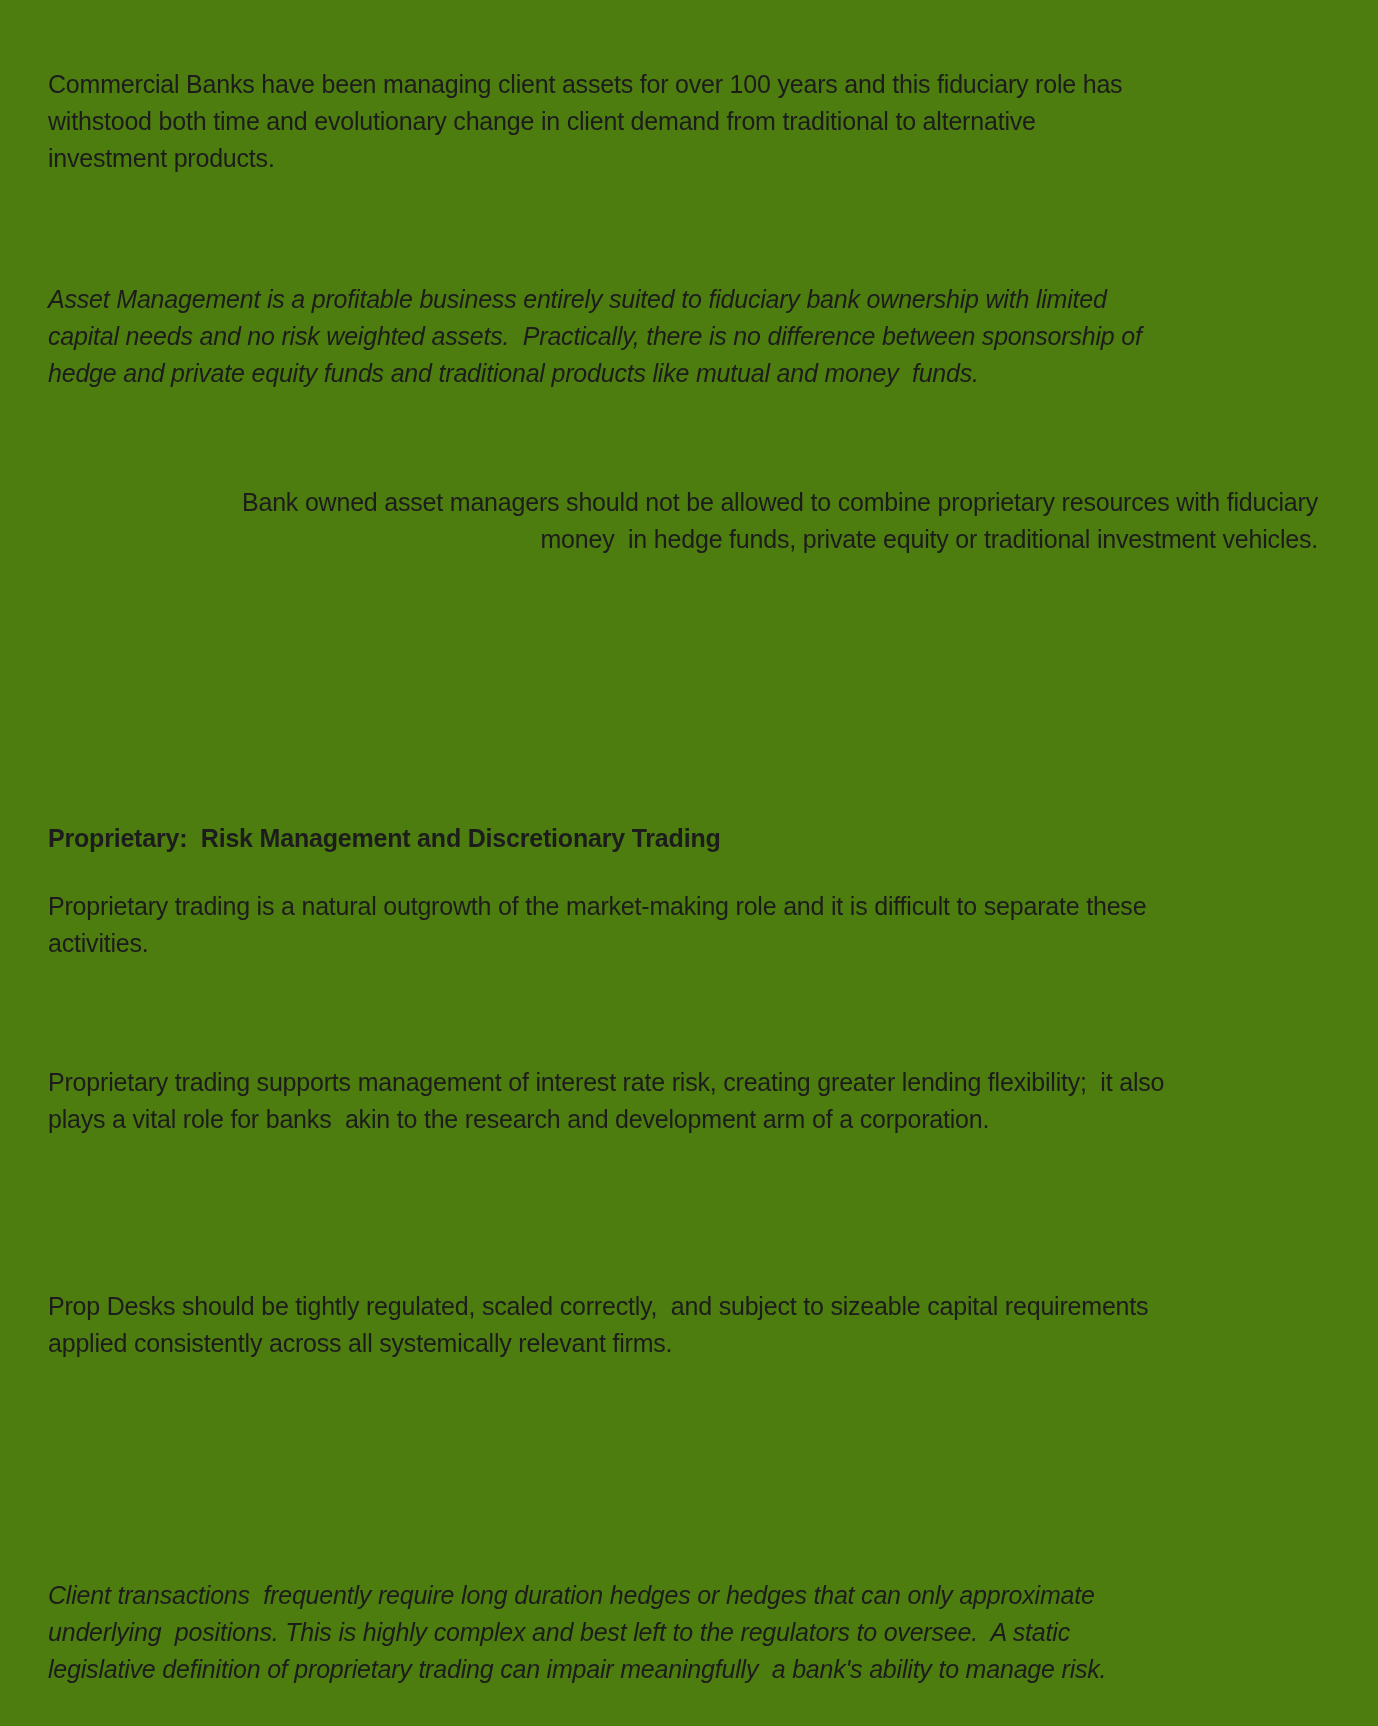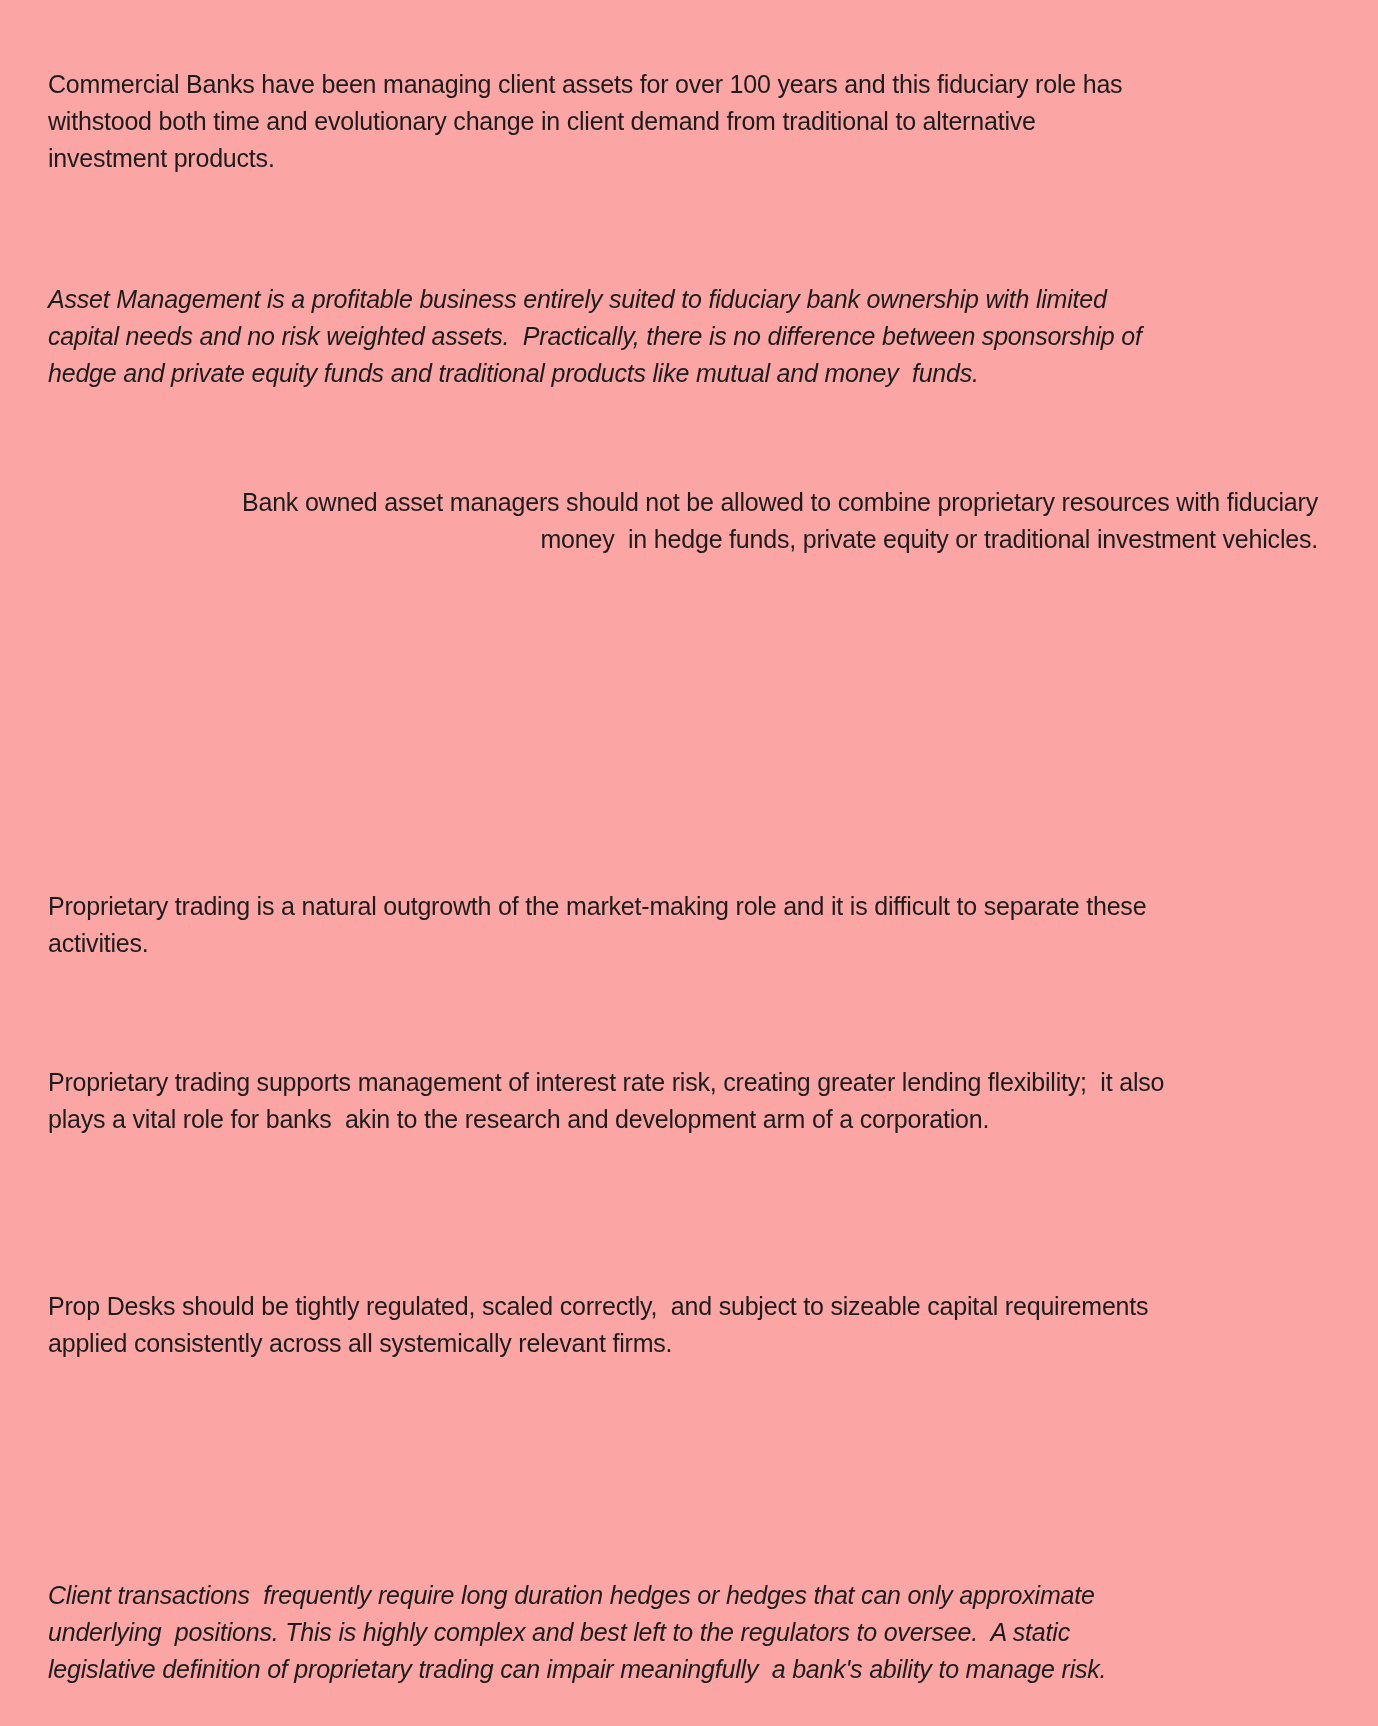--- a/index.html
+++ b/index.html
@@ -10,21 +10,21 @@
   body {
     width: 1378px;
     height: 1726px;
     position: relative;
     font-family: "Liberation Sans", sans-serif;
     color: #1c1c1c;
   }
   .page {
     position: absolute;
     inset: 0;
-    background: #fca5a5;
+    background: #4d7c0f;
   }
   .para {
     position: absolute;
     left: 48px;
     width: 1270px;
     font-size: 25px;
     line-height: 37px;
     white-space: pre-wrap;      
     letter-spacing: -0.2px;
   }
@@ -53,20 +53,21 @@
 investment products.</p>
 
   <p id="p2" class="para">Asset Management is a profitable business entirely suited to fiduciary bank ownership with limited
 capital needs and no risk weighted assets.  Practically, there is no difference between sponsorship of
 hedge and private equity funds and traditional products like mutual and money  funds.</p>
 
   <p id="p3" class="para">Bank owned asset managers should not be allowed to combine proprietary resources with fiduciary
 money  in hedge funds, private equity or traditional investment vehicles.</p>
 
 
+  <h2 id="h1" class="para heading">Proprietary:  Risk Management and Discretionary Trading</h2>
 
   <p id="p5" class="para">Proprietary trading is a natural outgrowth of the market-making role and it is difficult to separate these
 activities.</p>
 
   <p id="p6" class="para">Proprietary trading supports management of interest rate risk, creating greater lending flexibility;  it also
 plays a vital role for banks  akin to the research and development arm of a corporation.</p>
 
   <p id="p7" class="para">Prop Desks should be tightly regulated, scaled correctly,  and subject to sizeable capital requirements
 applied consistently across all systemically relevant firms.</p>
 

